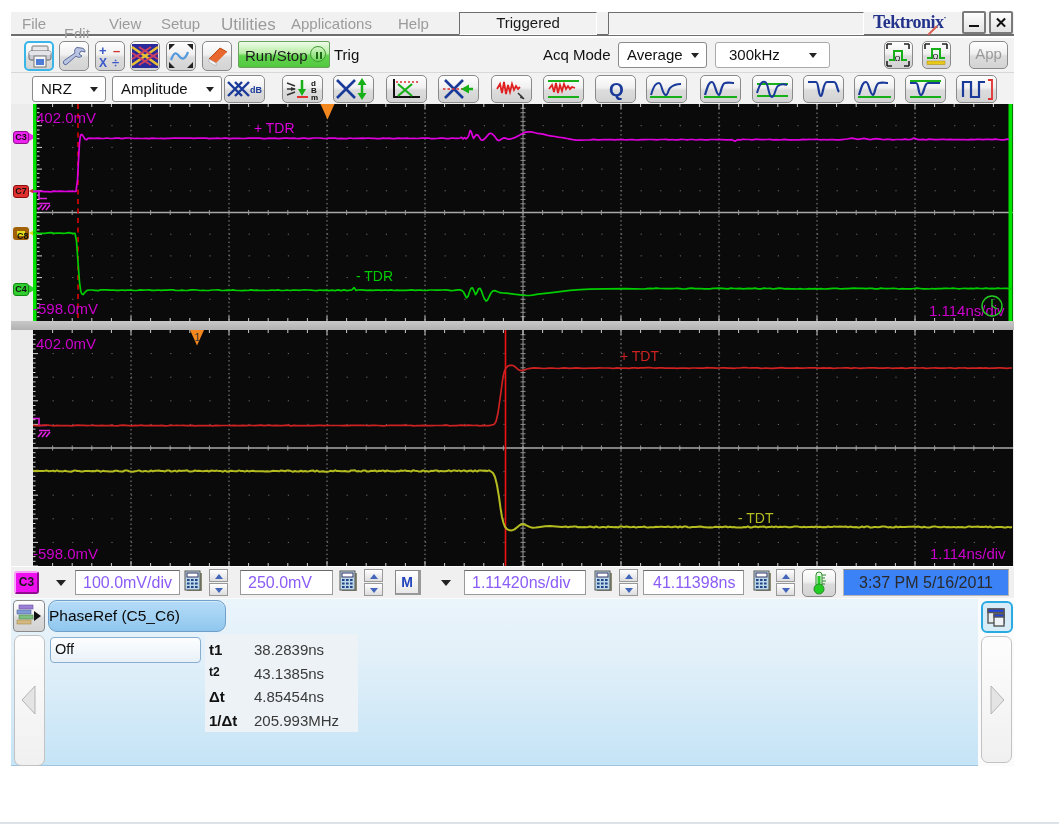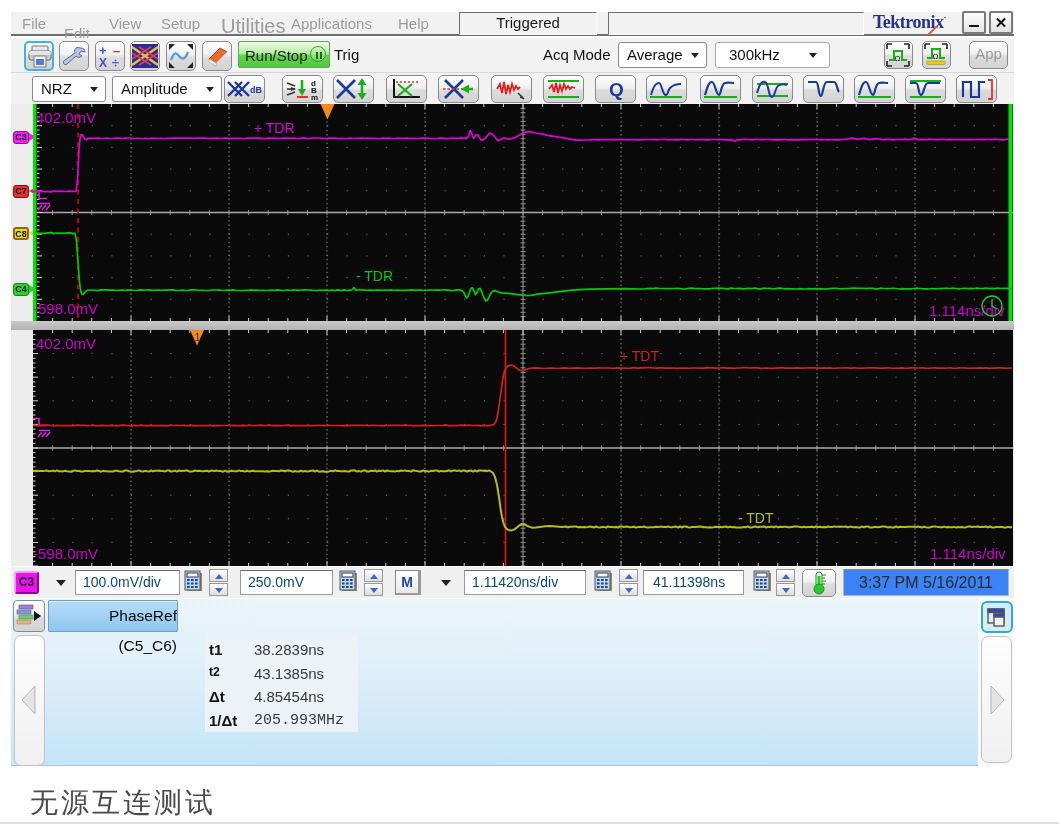--- a/index.html
+++ b/index.html
@@ -6,33 +6,33 @@
   font-family:"Liberation Sans", sans-serif; }
 .abs { position:absolute; }
 #page { position:relative; width:1059px; height:828px; background:#fff; }
 .btn { background:linear-gradient(180deg,#fefefe 0%,#f0f0f0 45%,#dcdcdc 55%,#d3d3d3 100%);
   border:1px solid #8a8a8a; border-radius:5px; }
 .combo { background:#fff; border:1px solid #8a8a8a; border-radius:3px;
   font-size:15px; color:#111; }
 .combo .tx { position:absolute; left:8px; top:3px; }
 .carr { position:absolute; right:7px; top:50%; margin-top:-2.5px; width:0; height:0;
   border-left:4.5px solid transparent; border-right:4.5px solid transparent; border-top:5.5px solid #222; }
-.fld { background:#fff; border:1px solid #9a9a9a; border-top-color:#6a6a6a; font-size:14px; color:#0c4a6e; }
+.fld { background:#fff; border:1px solid #9a9a9a; border-top-color:#6a6a6a; font-size:16px; color:#8b5cf6; }
 .lbl { font-size:15px; color:#111; }
 .sunken { background:#f2f2f2; border:1px solid #9c9c9c; border-top-color:#6f6f6f; border-left-color:#6f6f6f;
   border-bottom-color:#fff; border-right-color:#fff; }
 </style></head>
 <body>
 <div id="page">
 <div class="abs" style="left:11px;top:12px;width:1003px;height:24px;background:#f1f1f1;border-bottom:2px solid #6e6e6e;"></div>
 <div class="abs" style="left:22px;top:15px;font-size:15px;color:#9b9b9b;">File</div>
 <div class="abs" style="left:64px;top:15px;font-size:15px;color:#9b9b9b;margin-top:10px;">Edit</div>
 <div class="abs" style="left:109px;top:15px;font-size:15px;color:#9b9b9b;">View</div>
 <div class="abs" style="left:161px;top:15px;font-size:15px;color:#9b9b9b;">Setup</div>
-<div class="abs" style="left:221px;top:15px;font-size:20px;color:#9b9b9b;">Utilities</div>
+<div class="abs" style="left:221px;top:15px;font-size:17px;color:#9b9b9b;">Utilities</div>
 <div class="abs" style="left:291px;top:15px;font-size:15px;color:#9b9b9b;">Applications</div>
 <div class="abs" style="left:398px;top:15px;font-size:15px;color:#9b9b9b;">Help</div>
 <div class="abs sunken" style="left:459px;top:12px;width:138px;height:23px;"></div>
 <div class="abs" style="left:459px;top:14px;width:138px;text-align:center;font-size:15px;color:#1a1a1a;">Triggered</div>
 <div class="abs sunken" style="left:608px;top:12px;width:256px;height:23px;"></div>
 <div class="abs" style="left:873px;top:12px;width:78px;height:20px;font-family:'Liberation Serif',serif;font-weight:bold;font-size:18px;color:#23338c;letter-spacing:-0.5px;">Tektronix<span style="font-size:9px;vertical-align:top;">·</span></div>
 <svg class="abs" style="left:873px;top:13px" width="80" height="22">
       <path d="M55,22 L64,13 " stroke="#d86050" stroke-width="2" fill="none"></path>
     </svg>
 <div class="abs" style="left:962px;top:11px;width:24px;height:23px;background:linear-gradient(180deg,#fdfdfd,#e3e3e3);border:2px solid #7a7a7a;border-radius:2px;">
@@ -180,21 +180,21 @@
 <div class="abs btn" style="left:956px;top:75px;width:41px;height:28px;"><svg width="39" height="26" viewBox="0 0 39 26">
 <path d="M6,21 V6 h8 V21 h8 V6 h6" stroke="#1a3a9a" stroke-width="2.2" fill="none"></path>
 <path d="M31,4 h4 v19 h-4" stroke="#e03030" stroke-width="1.8" fill="none"></path>
       </svg></div>
 <div class="abs" style="left:11px;top:104px;width:22px;height:462px;background:#ececec;"></div>
 <div class="abs" style="left:1013px;top:104px;width:1px;height:462px;background:#ececec;"></div>
 <div class="abs" style="left:13px;top:131px;width:16px;height:13px;background:#ee22ee;border:1px solid #901090;border-radius:3px;font-size:9px;font-weight:bold;color:#111;text-align:center;line-height:11px;">C3</div>
     <div class="abs" style="left:29px;top:133px;width:0;height:0;border-top:4.5px solid transparent;border-bottom:4.5px solid transparent;border-left:7px solid #ee22ee;"></div>
 <div class="abs" style="left:13px;top:185px;width:16px;height:13px;background:#e03030;border:1px solid #8a1010;border-radius:3px;font-size:9px;font-weight:bold;color:#111;text-align:center;line-height:11px;">C7</div>
     <div class="abs" style="left:29px;top:187px;width:0;height:0;border-top:4.5px solid transparent;border-bottom:4.5px solid transparent;border-right:7px solid #e03030;"></div>
-<div class="abs" style="left:13px;top:227px;width:16px;height:13px;background:#e0e020;border:2px solid #a16207;border-radius:3px;font-size:9px;font-weight:bold;color:#111;text-align:center;line-height:11px;">C8</div>
+<div class="abs" style="left:13px;top:227px;width:16px;height:13px;background:#e0e020;border:4px solid #a16207;border-radius:3px;font-size:9px;font-weight:bold;color:#111;text-align:center;line-height:11px;">C8</div>
     <div class="abs" style="left:29px;top:229px;width:0;height:0;border-top:4.5px solid transparent;border-bottom:4.5px solid transparent;border-right:7px solid #d8d820;"></div>
 <div class="abs" style="left:13px;top:283px;width:16px;height:13px;background:#30cc30;border:1px solid #108a10;border-radius:3px;font-size:9px;font-weight:bold;color:#111;text-align:center;line-height:11px;">C4</div>
     <div class="abs" style="left:29px;top:285px;width:0;height:0;border-top:4.5px solid transparent;border-bottom:4.5px solid transparent;border-left:7px solid #30cc30;"></div>
 <div class="abs" style="left:11px;top:321px;width:1003px;height:9px;background:linear-gradient(180deg,#c8c8c8,#b2b2b2);"></div>
 <svg class="abs" style="left:33px;top:104px" width="980" height="217">
 <rect width="980" height="217" fill="#0a0a0a"></rect>
 <path d="M19.6,21.7h1.2 M39.2,21.7h1.2 M58.8,21.7h1.2 M78.4,21.7h1.2 M98.0,21.7h1.2 M117.6,21.7h1.2 M137.2,21.7h1.2 M156.8,21.7h1.2 M176.4,21.7h1.2 M196.0,21.7h1.2 M215.6,21.7h1.2 M235.2,21.7h1.2 M254.8,21.7h1.2 M274.4,21.7h1.2 M294.0,21.7h1.2 M313.6,21.7h1.2 M333.2,21.7h1.2 M352.8,21.7h1.2 M372.4,21.7h1.2 M392.0,21.7h1.2 M411.6,21.7h1.2 M431.2,21.7h1.2 M450.8,21.7h1.2 M470.4,21.7h1.2 M490.0,21.7h1.2 M509.6,21.7h1.2 M529.2,21.7h1.2 M548.8,21.7h1.2 M568.4,21.7h1.2 M588.0,21.7h1.2 M607.6,21.7h1.2 M627.2,21.7h1.2 M646.8,21.7h1.2 M666.4,21.7h1.2 M686.0,21.7h1.2 M705.6,21.7h1.2 M725.2,21.7h1.2 M744.8,21.7h1.2 M764.4,21.7h1.2 M784.0,21.7h1.2 M803.6,21.7h1.2 M823.2,21.7h1.2 M842.8,21.7h1.2 M862.4,21.7h1.2 M882.0,21.7h1.2 M901.6,21.7h1.2 M921.2,21.7h1.2 M940.8,21.7h1.2 M960.4,21.7h1.2 M19.6,43.4h1.2 M39.2,43.4h1.2 M58.8,43.4h1.2 M78.4,43.4h1.2 M98.0,43.4h1.2 M117.6,43.4h1.2 M137.2,43.4h1.2 M156.8,43.4h1.2 M176.4,43.4h1.2 M196.0,43.4h1.2 M215.6,43.4h1.2 M235.2,43.4h1.2 M254.8,43.4h1.2 M274.4,43.4h1.2 M294.0,43.4h1.2 M313.6,43.4h1.2 M333.2,43.4h1.2 M352.8,43.4h1.2 M372.4,43.4h1.2 M392.0,43.4h1.2 M411.6,43.4h1.2 M431.2,43.4h1.2 M450.8,43.4h1.2 M470.4,43.4h1.2 M490.0,43.4h1.2 M509.6,43.4h1.2 M529.2,43.4h1.2 M548.8,43.4h1.2 M568.4,43.4h1.2 M588.0,43.4h1.2 M607.6,43.4h1.2 M627.2,43.4h1.2 M646.8,43.4h1.2 M666.4,43.4h1.2 M686.0,43.4h1.2 M705.6,43.4h1.2 M725.2,43.4h1.2 M744.8,43.4h1.2 M764.4,43.4h1.2 M784.0,43.4h1.2 M803.6,43.4h1.2 M823.2,43.4h1.2 M842.8,43.4h1.2 M862.4,43.4h1.2 M882.0,43.4h1.2 M901.6,43.4h1.2 M921.2,43.4h1.2 M940.8,43.4h1.2 M960.4,43.4h1.2 M19.6,65.1h1.2 M39.2,65.1h1.2 M58.8,65.1h1.2 M78.4,65.1h1.2 M98.0,65.1h1.2 M117.6,65.1h1.2 M137.2,65.1h1.2 M156.8,65.1h1.2 M176.4,65.1h1.2 M196.0,65.1h1.2 M215.6,65.1h1.2 M235.2,65.1h1.2 M254.8,65.1h1.2 M274.4,65.1h1.2 M294.0,65.1h1.2 M313.6,65.1h1.2 M333.2,65.1h1.2 M352.8,65.1h1.2 M372.4,65.1h1.2 M392.0,65.1h1.2 M411.6,65.1h1.2 M431.2,65.1h1.2 M450.8,65.1h1.2 M470.4,65.1h1.2 M490.0,65.1h1.2 M509.6,65.1h1.2 M529.2,65.1h1.2 M548.8,65.1h1.2 M568.4,65.1h1.2 M588.0,65.1h1.2 M607.6,65.1h1.2 M627.2,65.1h1.2 M646.8,65.1h1.2 M666.4,65.1h1.2 M686.0,65.1h1.2 M705.6,65.1h1.2 M725.2,65.1h1.2 M744.8,65.1h1.2 M764.4,65.1h1.2 M784.0,65.1h1.2 M803.6,65.1h1.2 M823.2,65.1h1.2 M842.8,65.1h1.2 M862.4,65.1h1.2 M882.0,65.1h1.2 M901.6,65.1h1.2 M921.2,65.1h1.2 M940.8,65.1h1.2 M960.4,65.1h1.2 M19.6,86.8h1.2 M39.2,86.8h1.2 M58.8,86.8h1.2 M78.4,86.8h1.2 M98.0,86.8h1.2 M117.6,86.8h1.2 M137.2,86.8h1.2 M156.8,86.8h1.2 M176.4,86.8h1.2 M196.0,86.8h1.2 M215.6,86.8h1.2 M235.2,86.8h1.2 M254.8,86.8h1.2 M274.4,86.8h1.2 M294.0,86.8h1.2 M313.6,86.8h1.2 M333.2,86.8h1.2 M352.8,86.8h1.2 M372.4,86.8h1.2 M392.0,86.8h1.2 M411.6,86.8h1.2 M431.2,86.8h1.2 M450.8,86.8h1.2 M470.4,86.8h1.2 M490.0,86.8h1.2 M509.6,86.8h1.2 M529.2,86.8h1.2 M548.8,86.8h1.2 M568.4,86.8h1.2 M588.0,86.8h1.2 M607.6,86.8h1.2 M627.2,86.8h1.2 M646.8,86.8h1.2 M666.4,86.8h1.2 M686.0,86.8h1.2 M705.6,86.8h1.2 M725.2,86.8h1.2 M744.8,86.8h1.2 M764.4,86.8h1.2 M784.0,86.8h1.2 M803.6,86.8h1.2 M823.2,86.8h1.2 M842.8,86.8h1.2 M862.4,86.8h1.2 M882.0,86.8h1.2 M901.6,86.8h1.2 M921.2,86.8h1.2 M940.8,86.8h1.2 M960.4,86.8h1.2 M19.6,108.5h1.2 M39.2,108.5h1.2 M58.8,108.5h1.2 M78.4,108.5h1.2 M98.0,108.5h1.2 M117.6,108.5h1.2 M137.2,108.5h1.2 M156.8,108.5h1.2 M176.4,108.5h1.2 M196.0,108.5h1.2 M215.6,108.5h1.2 M235.2,108.5h1.2 M254.8,108.5h1.2 M274.4,108.5h1.2 M294.0,108.5h1.2 M313.6,108.5h1.2 M333.2,108.5h1.2 M352.8,108.5h1.2 M372.4,108.5h1.2 M392.0,108.5h1.2 M411.6,108.5h1.2 M431.2,108.5h1.2 M450.8,108.5h1.2 M470.4,108.5h1.2 M490.0,108.5h1.2 M509.6,108.5h1.2 M529.2,108.5h1.2 M548.8,108.5h1.2 M568.4,108.5h1.2 M588.0,108.5h1.2 M607.6,108.5h1.2 M627.2,108.5h1.2 M646.8,108.5h1.2 M666.4,108.5h1.2 M686.0,108.5h1.2 M705.6,108.5h1.2 M725.2,108.5h1.2 M744.8,108.5h1.2 M764.4,108.5h1.2 M784.0,108.5h1.2 M803.6,108.5h1.2 M823.2,108.5h1.2 M842.8,108.5h1.2 M862.4,108.5h1.2 M882.0,108.5h1.2 M901.6,108.5h1.2 M921.2,108.5h1.2 M940.8,108.5h1.2 M960.4,108.5h1.2 M19.6,130.2h1.2 M39.2,130.2h1.2 M58.8,130.2h1.2 M78.4,130.2h1.2 M98.0,130.2h1.2 M117.6,130.2h1.2 M137.2,130.2h1.2 M156.8,130.2h1.2 M176.4,130.2h1.2 M196.0,130.2h1.2 M215.6,130.2h1.2 M235.2,130.2h1.2 M254.8,130.2h1.2 M274.4,130.2h1.2 M294.0,130.2h1.2 M313.6,130.2h1.2 M333.2,130.2h1.2 M352.8,130.2h1.2 M372.4,130.2h1.2 M392.0,130.2h1.2 M411.6,130.2h1.2 M431.2,130.2h1.2 M450.8,130.2h1.2 M470.4,130.2h1.2 M490.0,130.2h1.2 M509.6,130.2h1.2 M529.2,130.2h1.2 M548.8,130.2h1.2 M568.4,130.2h1.2 M588.0,130.2h1.2 M607.6,130.2h1.2 M627.2,130.2h1.2 M646.8,130.2h1.2 M666.4,130.2h1.2 M686.0,130.2h1.2 M705.6,130.2h1.2 M725.2,130.2h1.2 M744.8,130.2h1.2 M764.4,130.2h1.2 M784.0,130.2h1.2 M803.6,130.2h1.2 M823.2,130.2h1.2 M842.8,130.2h1.2 M862.4,130.2h1.2 M882.0,130.2h1.2 M901.6,130.2h1.2 M921.2,130.2h1.2 M940.8,130.2h1.2 M960.4,130.2h1.2 M19.6,151.9h1.2 M39.2,151.9h1.2 M58.8,151.9h1.2 M78.4,151.9h1.2 M98.0,151.9h1.2 M117.6,151.9h1.2 M137.2,151.9h1.2 M156.8,151.9h1.2 M176.4,151.9h1.2 M196.0,151.9h1.2 M215.6,151.9h1.2 M235.2,151.9h1.2 M254.8,151.9h1.2 M274.4,151.9h1.2 M294.0,151.9h1.2 M313.6,151.9h1.2 M333.2,151.9h1.2 M352.8,151.9h1.2 M372.4,151.9h1.2 M392.0,151.9h1.2 M411.6,151.9h1.2 M431.2,151.9h1.2 M450.8,151.9h1.2 M470.4,151.9h1.2 M490.0,151.9h1.2 M509.6,151.9h1.2 M529.2,151.9h1.2 M548.8,151.9h1.2 M568.4,151.9h1.2 M588.0,151.9h1.2 M607.6,151.9h1.2 M627.2,151.9h1.2 M646.8,151.9h1.2 M666.4,151.9h1.2 M686.0,151.9h1.2 M705.6,151.9h1.2 M725.2,151.9h1.2 M744.8,151.9h1.2 M764.4,151.9h1.2 M784.0,151.9h1.2 M803.6,151.9h1.2 M823.2,151.9h1.2 M842.8,151.9h1.2 M862.4,151.9h1.2 M882.0,151.9h1.2 M901.6,151.9h1.2 M921.2,151.9h1.2 M940.8,151.9h1.2 M960.4,151.9h1.2 M19.6,173.6h1.2 M39.2,173.6h1.2 M58.8,173.6h1.2 M78.4,173.6h1.2 M98.0,173.6h1.2 M117.6,173.6h1.2 M137.2,173.6h1.2 M156.8,173.6h1.2 M176.4,173.6h1.2 M196.0,173.6h1.2 M215.6,173.6h1.2 M235.2,173.6h1.2 M254.8,173.6h1.2 M274.4,173.6h1.2 M294.0,173.6h1.2 M313.6,173.6h1.2 M333.2,173.6h1.2 M352.8,173.6h1.2 M372.4,173.6h1.2 M392.0,173.6h1.2 M411.6,173.6h1.2 M431.2,173.6h1.2 M450.8,173.6h1.2 M470.4,173.6h1.2 M490.0,173.6h1.2 M509.6,173.6h1.2 M529.2,173.6h1.2 M548.8,173.6h1.2 M568.4,173.6h1.2 M588.0,173.6h1.2 M607.6,173.6h1.2 M627.2,173.6h1.2 M646.8,173.6h1.2 M666.4,173.6h1.2 M686.0,173.6h1.2 M705.6,173.6h1.2 M725.2,173.6h1.2 M744.8,173.6h1.2 M764.4,173.6h1.2 M784.0,173.6h1.2 M803.6,173.6h1.2 M823.2,173.6h1.2 M842.8,173.6h1.2 M862.4,173.6h1.2 M882.0,173.6h1.2 M901.6,173.6h1.2 M921.2,173.6h1.2 M940.8,173.6h1.2 M960.4,173.6h1.2 M19.6,195.3h1.2 M39.2,195.3h1.2 M58.8,195.3h1.2 M78.4,195.3h1.2 M98.0,195.3h1.2 M117.6,195.3h1.2 M137.2,195.3h1.2 M156.8,195.3h1.2 M176.4,195.3h1.2 M196.0,195.3h1.2 M215.6,195.3h1.2 M235.2,195.3h1.2 M254.8,195.3h1.2 M274.4,195.3h1.2 M294.0,195.3h1.2 M313.6,195.3h1.2 M333.2,195.3h1.2 M352.8,195.3h1.2 M372.4,195.3h1.2 M392.0,195.3h1.2 M411.6,195.3h1.2 M431.2,195.3h1.2 M450.8,195.3h1.2 M470.4,195.3h1.2 M490.0,195.3h1.2 M509.6,195.3h1.2 M529.2,195.3h1.2 M548.8,195.3h1.2 M568.4,195.3h1.2 M588.0,195.3h1.2 M607.6,195.3h1.2 M627.2,195.3h1.2 M646.8,195.3h1.2 M666.4,195.3h1.2 M686.0,195.3h1.2 M705.6,195.3h1.2 M725.2,195.3h1.2 M744.8,195.3h1.2 M764.4,195.3h1.2 M784.0,195.3h1.2 M803.6,195.3h1.2 M823.2,195.3h1.2 M842.8,195.3h1.2 M862.4,195.3h1.2 M882.0,195.3h1.2 M901.6,195.3h1.2 M921.2,195.3h1.2 M940.8,195.3h1.2 M960.4,195.3h1.2" stroke="#6e6e6e" stroke-width="1" fill="none"></path>
 <path d="M98.0,0V217 M196.0,0V217 M294.0,0V217 M392.0,0V217 M588.0,0V217 M686.0,0V217 M784.0,0V217 M882.0,0V217" stroke="#8d8d8d" stroke-width="1" stroke-dasharray="1.5,2.8" fill="none"></path>
 <line x1="490.0" y1="0" x2="490.0" y2="217" stroke="#9a9a9a" stroke-width="1"></line>
 <path d="M487.5,4.3h5 M487.5,8.7h5 M487.5,13.0h5 M487.5,17.4h5 M487.5,21.7h5 M487.5,26.0h5 M487.5,30.4h5 M487.5,34.7h5 M487.5,39.1h5 M487.5,43.4h5 M487.5,47.7h5 M487.5,52.1h5 M487.5,56.4h5 M487.5,60.8h5 M487.5,65.1h5 M487.5,69.4h5 M487.5,73.8h5 M487.5,78.1h5 M487.5,82.5h5 M487.5,86.8h5 M487.5,91.1h5 M487.5,95.5h5 M487.5,99.8h5 M487.5,104.2h5 M487.5,108.5h5 M487.5,112.8h5 M487.5,117.2h5 M487.5,121.5h5 M487.5,125.9h5 M487.5,130.2h5 M487.5,134.5h5 M487.5,138.9h5 M487.5,143.2h5 M487.5,147.6h5 M487.5,151.9h5 M487.5,156.2h5 M487.5,160.6h5 M487.5,164.9h5 M487.5,169.3h5 M487.5,173.6h5 M487.5,177.9h5 M487.5,182.3h5 M487.5,186.6h5 M487.5,191.0h5 M487.5,195.3h5 M487.5,199.6h5 M487.5,204.0h5 M487.5,208.3h5 M487.5,212.7h5" stroke="#8f8f8f" stroke-width="1" fill="none"></path>
@@ -362,36 +362,38 @@
 <div class="abs" style="left:11px;top:597.5px;width:1003px;height:1.5px;background:#fbfbfb;"></div>
 <div class="abs" style="left:11px;top:599px;width:967px;height:167px;background:linear-gradient(180deg,#eaf4fb 0%,#e2f0f9 35%,#c5e4f6 100%);border-bottom:1px solid #9fc4dd;"></div>
 <div class="abs" style="left:978px;top:599px;width:36px;height:167px;background:#fbfbfb;"></div>
 <div class="abs btn" style="left:13px;top:600px;width:32px;height:32px;border-radius:4px;"><svg width="30" height="30" viewBox="0 0 30 30">
 <rect x="5" y="4" width="14" height="4" fill="#9b7fd4" stroke="#6a50a0" stroke-width="0.6"></rect>
 <rect x="3" y="9" width="14" height="4" fill="#7f9bd4" stroke="#5060a0" stroke-width="0.6"></rect>
 <rect x="5" y="14" width="14" height="4" fill="#7fbf7f" stroke="#4a8a4a" stroke-width="0.6"></rect>
 <rect x="3" y="19" width="14" height="4" fill="#d4b87f" stroke="#a08a50" stroke-width="0.6"></rect>
 <path d="M20,10 l7,5 -7,5z" fill="#111"></path>
       </svg></div>
-<div class="abs" style="left:48px;top:600px;width:130px;height:32px;background:linear-gradient(180deg,#b5dbf7 0%,#a3d2f3 50%,#8fc6ef 100%);border:1px solid #70a0c8;border-radius:1px;box-shadow:inset 0 1px 0 #d5ecfb;text-align:right;font-size:15.5px;color:#0a0a0a;line-height:30px;">PhaseRef (C5_C6)</div>
+<div class="abs" style="left:48px;top:600px;width:178px;height:32px;background:linear-gradient(180deg,#b5dbf7 0%,#a3d2f3 50%,#8fc6ef 100%);border:1px solid #70a0c8;border-radius:9px;box-shadow:inset 0 1px 0 #d5ecfb;text-align:left;font-size:15.5px;color:#0a0a0a;line-height:30px;">PhaseRef (C5_C6)</div>
+<div class="abs" style="left:50px;top:637px;width:151px;height:26px;background:linear-gradient(180deg,#fdfefe,#e8f1f8);border:1.5px solid #88aed0;border-radius:4px;font-size:14.5px;color:#111;">
+      <span style="position:absolute;left:4px;top:3px;">Off</span>
+    </div>
 <div class="abs" style="left:205px;top:634px;width:153px;height:98px;background:#edf2f6;"></div>
 <div class="abs" style="left:209px;top:641px;width:42px;font-size:15px;font-weight:bold;color:#111;">t1</div>
 <div class="abs" style="left:254px;top:641px;font-size:15px;color:#3a3a3a;">38.2839ns</div>
 <div class="abs" style="left:209px;top:664.5px;width:42px;font-size:12px;font-weight:bold;color:#111;">t2</div>
 <div class="abs" style="left:254px;top:664.5px;font-size:15px;color:#3a3a3a;">43.1385ns</div>
 <div class="abs" style="left:209px;top:688px;width:42px;font-size:15px;font-weight:bold;color:#111;">Δt</div>
 <div class="abs" style="left:254px;top:688px;font-size:15px;color:#3a3a3a;">4.85454ns</div>
 <div class="abs" style="left:209px;top:711.5px;width:42px;font-size:15px;font-weight:bold;color:#111;">1/Δt</div>
-<div class="abs" style="left:254px;top:711.5px;font-size:15px;color:#3a3a3a;font-family:Liberation Mono, monospace;">205.993MHz</div>
+<div class="abs" style="left:254px;top:711.5px;font-size:15px;color:#3a3a3a;">205.993MHz</div>
 <div class="abs" style="left:14px;top:635px;width:31px;height:131px;background:linear-gradient(180deg,#fdfdfd,#f0f0f0);border:1px solid #c2c2c2;border-radius:7px;"><svg width="29" height="128" viewBox="0 0 29 128">
         <path d="M20,50 L20,78 L7,64 z" fill="#e4e4e4" stroke="#b5b5b5" stroke-width="1"></path>
       </svg></div>
 <div class="abs" style="left:981px;top:636px;width:31px;height:127px;background:linear-gradient(180deg,#fdfdfd,#f0f0f0);border:1px solid #c2c2c2;border-radius:7px;"><svg width="29" height="125" viewBox="0 0 29 125">
         <path d="M9,49 L9,77 L22,63 z" fill="#e4e4e4" stroke="#b5b5b5" stroke-width="1"></path>
       </svg></div>
 <div class="abs" style="left:981px;top:601px;width:32px;height:32px;background:#d8ecf8;border:2px solid #29abe2;border-radius:6px;"><svg width="28" height="28" viewBox="0 0 28 28">
 <rect x="5" y="6" width="16" height="14" fill="#e8eef0" stroke="#555" stroke-width="1.4"></rect>
 <rect x="5" y="6" width="16" height="3.5" fill="#2244dd" stroke="#555" stroke-width="1.4"></rect>
 <rect x="11" y="11" width="10" height="12" fill="#eef2f4" stroke="#555" stroke-width="1.4"></rect>
 <rect x="11" y="11" width="10" height="3" fill="#2244dd" stroke="#555" stroke-width="1.4"></rect>
       </svg></div>
-<div class="abs" style="left:30px;top:784px;font-size:28px;color:#4a4a4a;letter-spacing:3px;">无源互连测试</div>
 <div class="abs" style="left:0px;top:822px;width:1059px;height:2px;background:#dde2e6;"></div>
 </div>
 </body></html>

